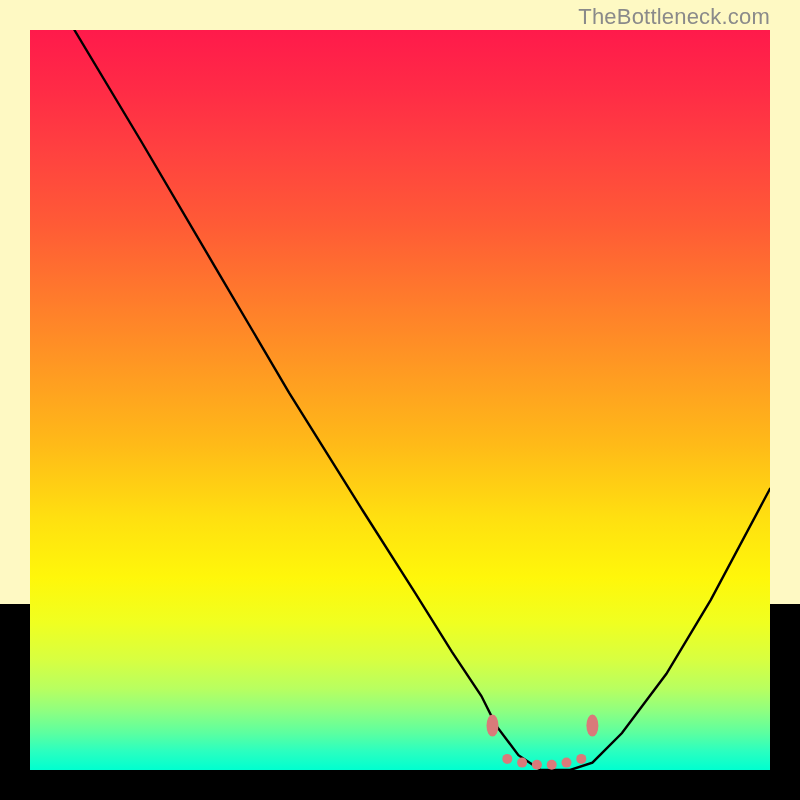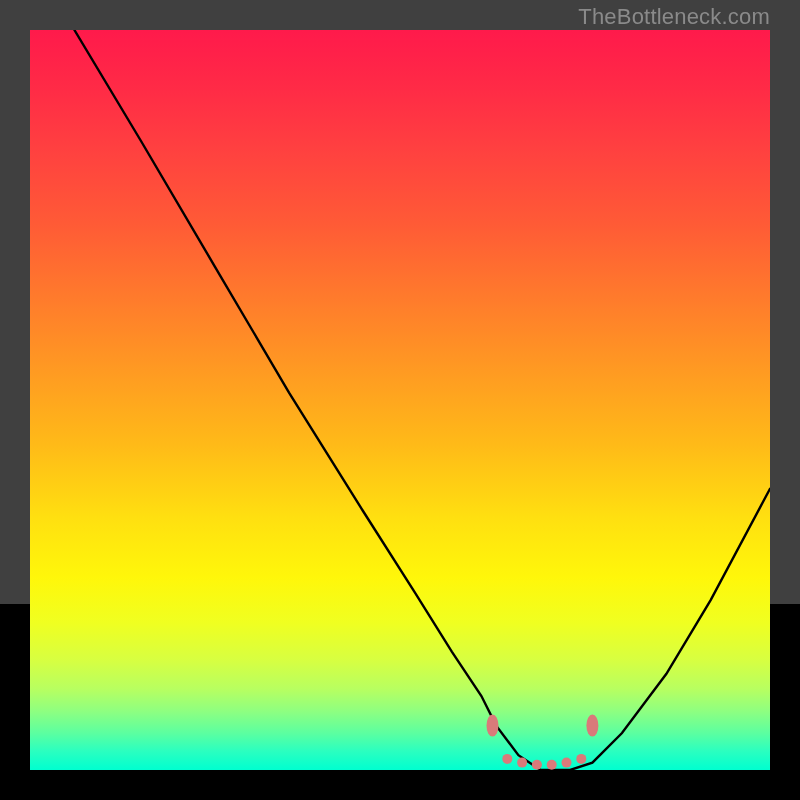--- a/index.html
+++ b/index.html
@@ -10,21 +10,21 @@
     background: #000;
     overflow: hidden;
     font-family: Arial, Helvetica, sans-serif;
   }
   .frame {
     position: absolute;
     left: 0;
     top: 0;
     width: 800px;
     height: 604px;
-    background: #404040;
+    background: #fef9c3;
   }
   .plot-area {
     position: absolute;
     left: 30px;
     top: 30px;
     width: 740px;
     height: 740px;
     background: linear-gradient(to bottom,
       #ff1a4b 0%,
       #ff2b46 8%,

